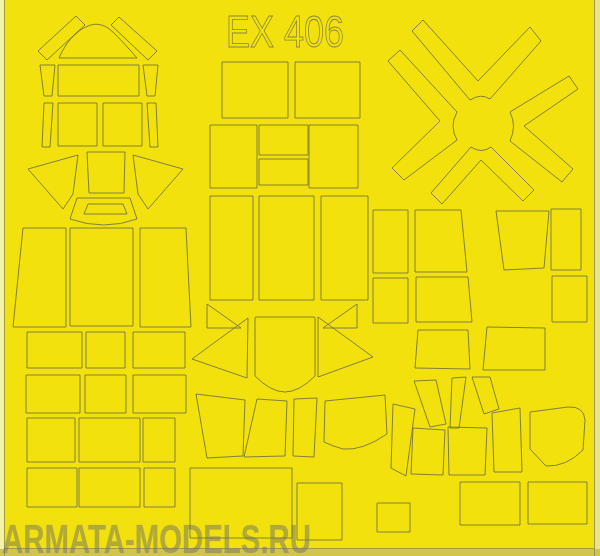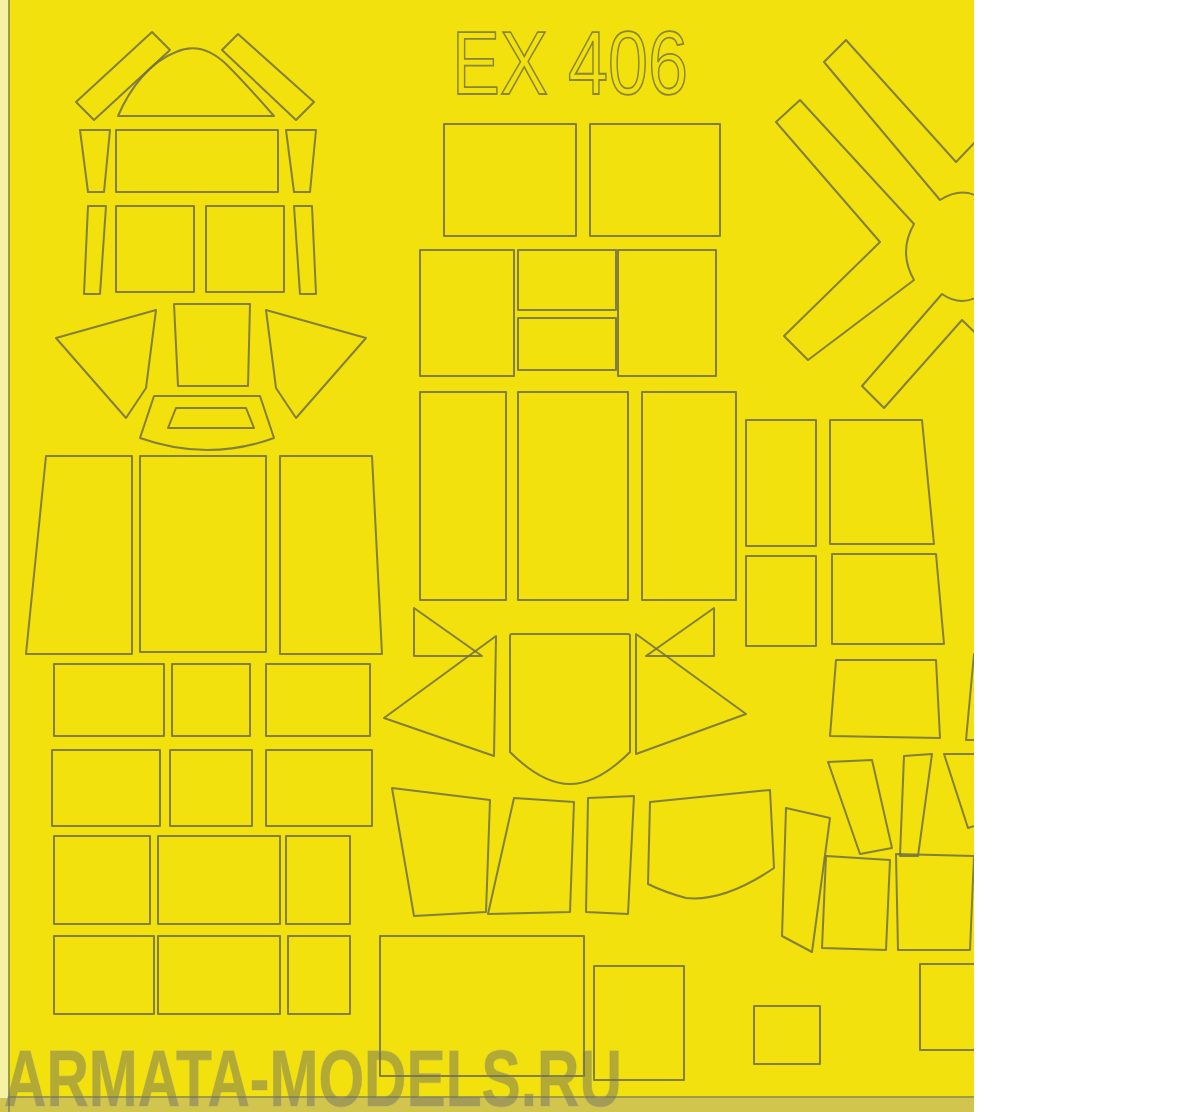--- a/index.html
+++ b/index.html
@@ -1,18 +1,18 @@
 <!DOCTYPE html>
 <html><head>
 <meta charset="utf-8">
 <style>
   html,body{margin:0;padding:0;background:#fff;}
   #photo{
     position:relative;
-    width:487px;height:556px;
+    width:600px;height:556px;
     background:var(--tape,#f2e10c);
     overflow:hidden;
     font-family:"Liberation Sans",sans-serif;
   }
   svg{display:block;position:absolute;left:0;top:0;}
   [data-name="cut-shapes-layer"] path{
     fill:none;
     stroke:var(--line,#6f6f45);
     stroke-width:1;
     stroke-linejoin:round;

